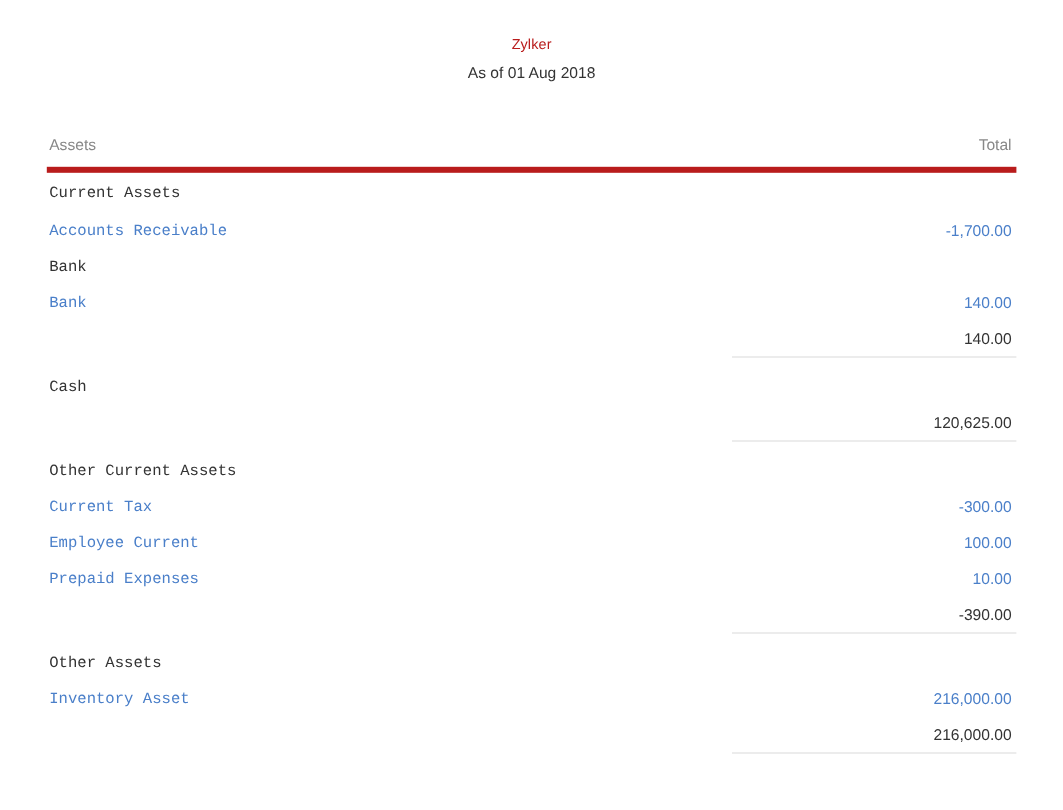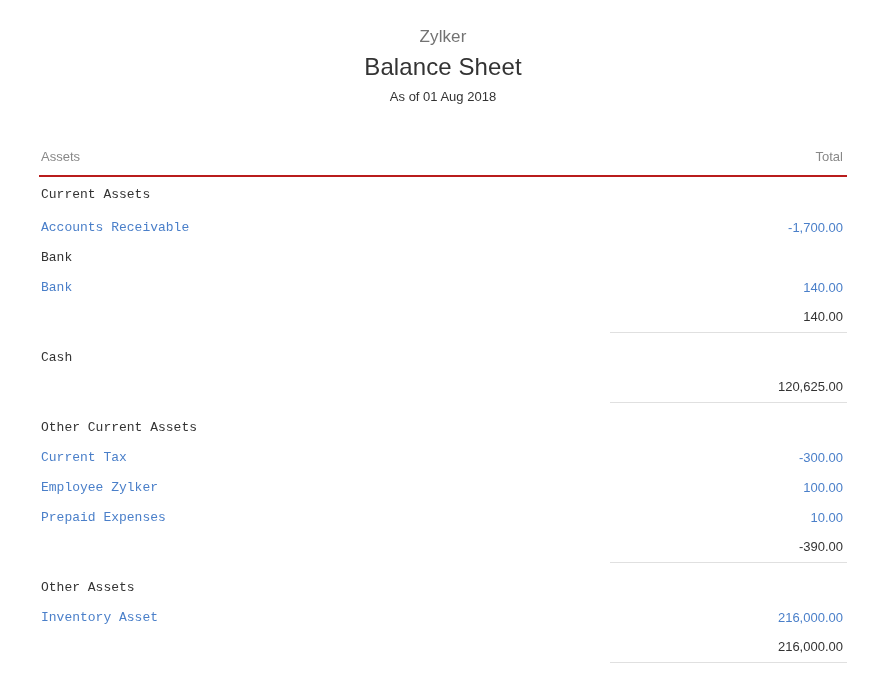--- a/index.html
+++ b/index.html
@@ -20,22 +20,22 @@
     width: 886px;
     box-sizing: border-box;
   }
 
   
   .report-header {
     text-align: center;
     padding-top: 26px;
   }
   .org-name {
-    font-size: 17px;
-    color: #737373;
+    font-size: 12px;
+    color: #b91c1c;
     line-height: 22px;
     letter-spacing: 0.1px;
   }
   .report-title {
     font-size: 24px;
     color: #333333;
     line-height: 34px;
     font-weight: 400;
     margin-top: 2px;
     letter-spacing: 0.1px;
@@ -59,21 +59,21 @@
     table-layout: fixed;
   }
   table.bs-table col.c-label { width: 571px; }
   table.bs-table col.c-total { width: 237px; }
 
   thead th {
     font-size: 13px;
     font-weight: 400;
     color: #888888;
     padding: 0 0 11px 0;
-    border-bottom: 2px solid #b91c1c;
+    border-bottom: 5px solid #b91c1c;
     vertical-align: bottom;
     margin-left: 35px;
   }
   th.th-label { text-align: left; padding-left: 2px; }
   th.th-total { text-align: right; padding-right: 4px; }
 
   tbody td {
     font-size: 13px;
     padding: 0;
     vertical-align: middle;
@@ -121,21 +121,20 @@
   tr.spacer-row { height: 10px; }
   tr.spacer-row td { padding: 0; font-size: 0; line-height: 0; }
 </style>
 </head>
 <body>
 
 <div class="report">
 
   <div class="report-header">
     <div class="org-name">Zylker</div>
-    <div class="report-title">Balance Sheet</div>
     <div class="report-period">As of 01 Aug 2018</div>
   </div>
 
   <div class="table-wrap">
     <table class="bs-table">
       <colgroup>
         <col class="c-label">
         <col class="c-total">
       </colgroup>
       <thead>
@@ -181,21 +180,21 @@
           </tr>
           <tr class="data-row">
             <td class="cell-label"><span class="group-label">Other Current Assets</span></td>
             <td class="cell-value"></td>
           </tr>
           <tr class="data-row">
             <td class="cell-label"><a class="account-link">Current Tax</a></td>
             <td class="cell-value"><span class="value-link">-300.00</span></td>
           </tr>
           <tr class="data-row">
-            <td class="cell-label"><a class="account-link">Employee Zylker</a></td>
+            <td class="cell-label"><a class="account-link">Employee Current</a></td>
             <td class="cell-value"><span class="value-link">100.00</span></td>
           </tr>
           <tr class="data-row">
             <td class="cell-label"><a class="account-link">Prepaid Expenses</a></td>
             <td class="cell-value"><span class="value-link">10.00</span></td>
           </tr>
           <tr class="data-row subtotal-row">
             <td class="cell-label"><span class="group-label"></span></td>
             <td class="cell-value"><span class="value-subtotal">-390.00</span></td>
           </tr>

